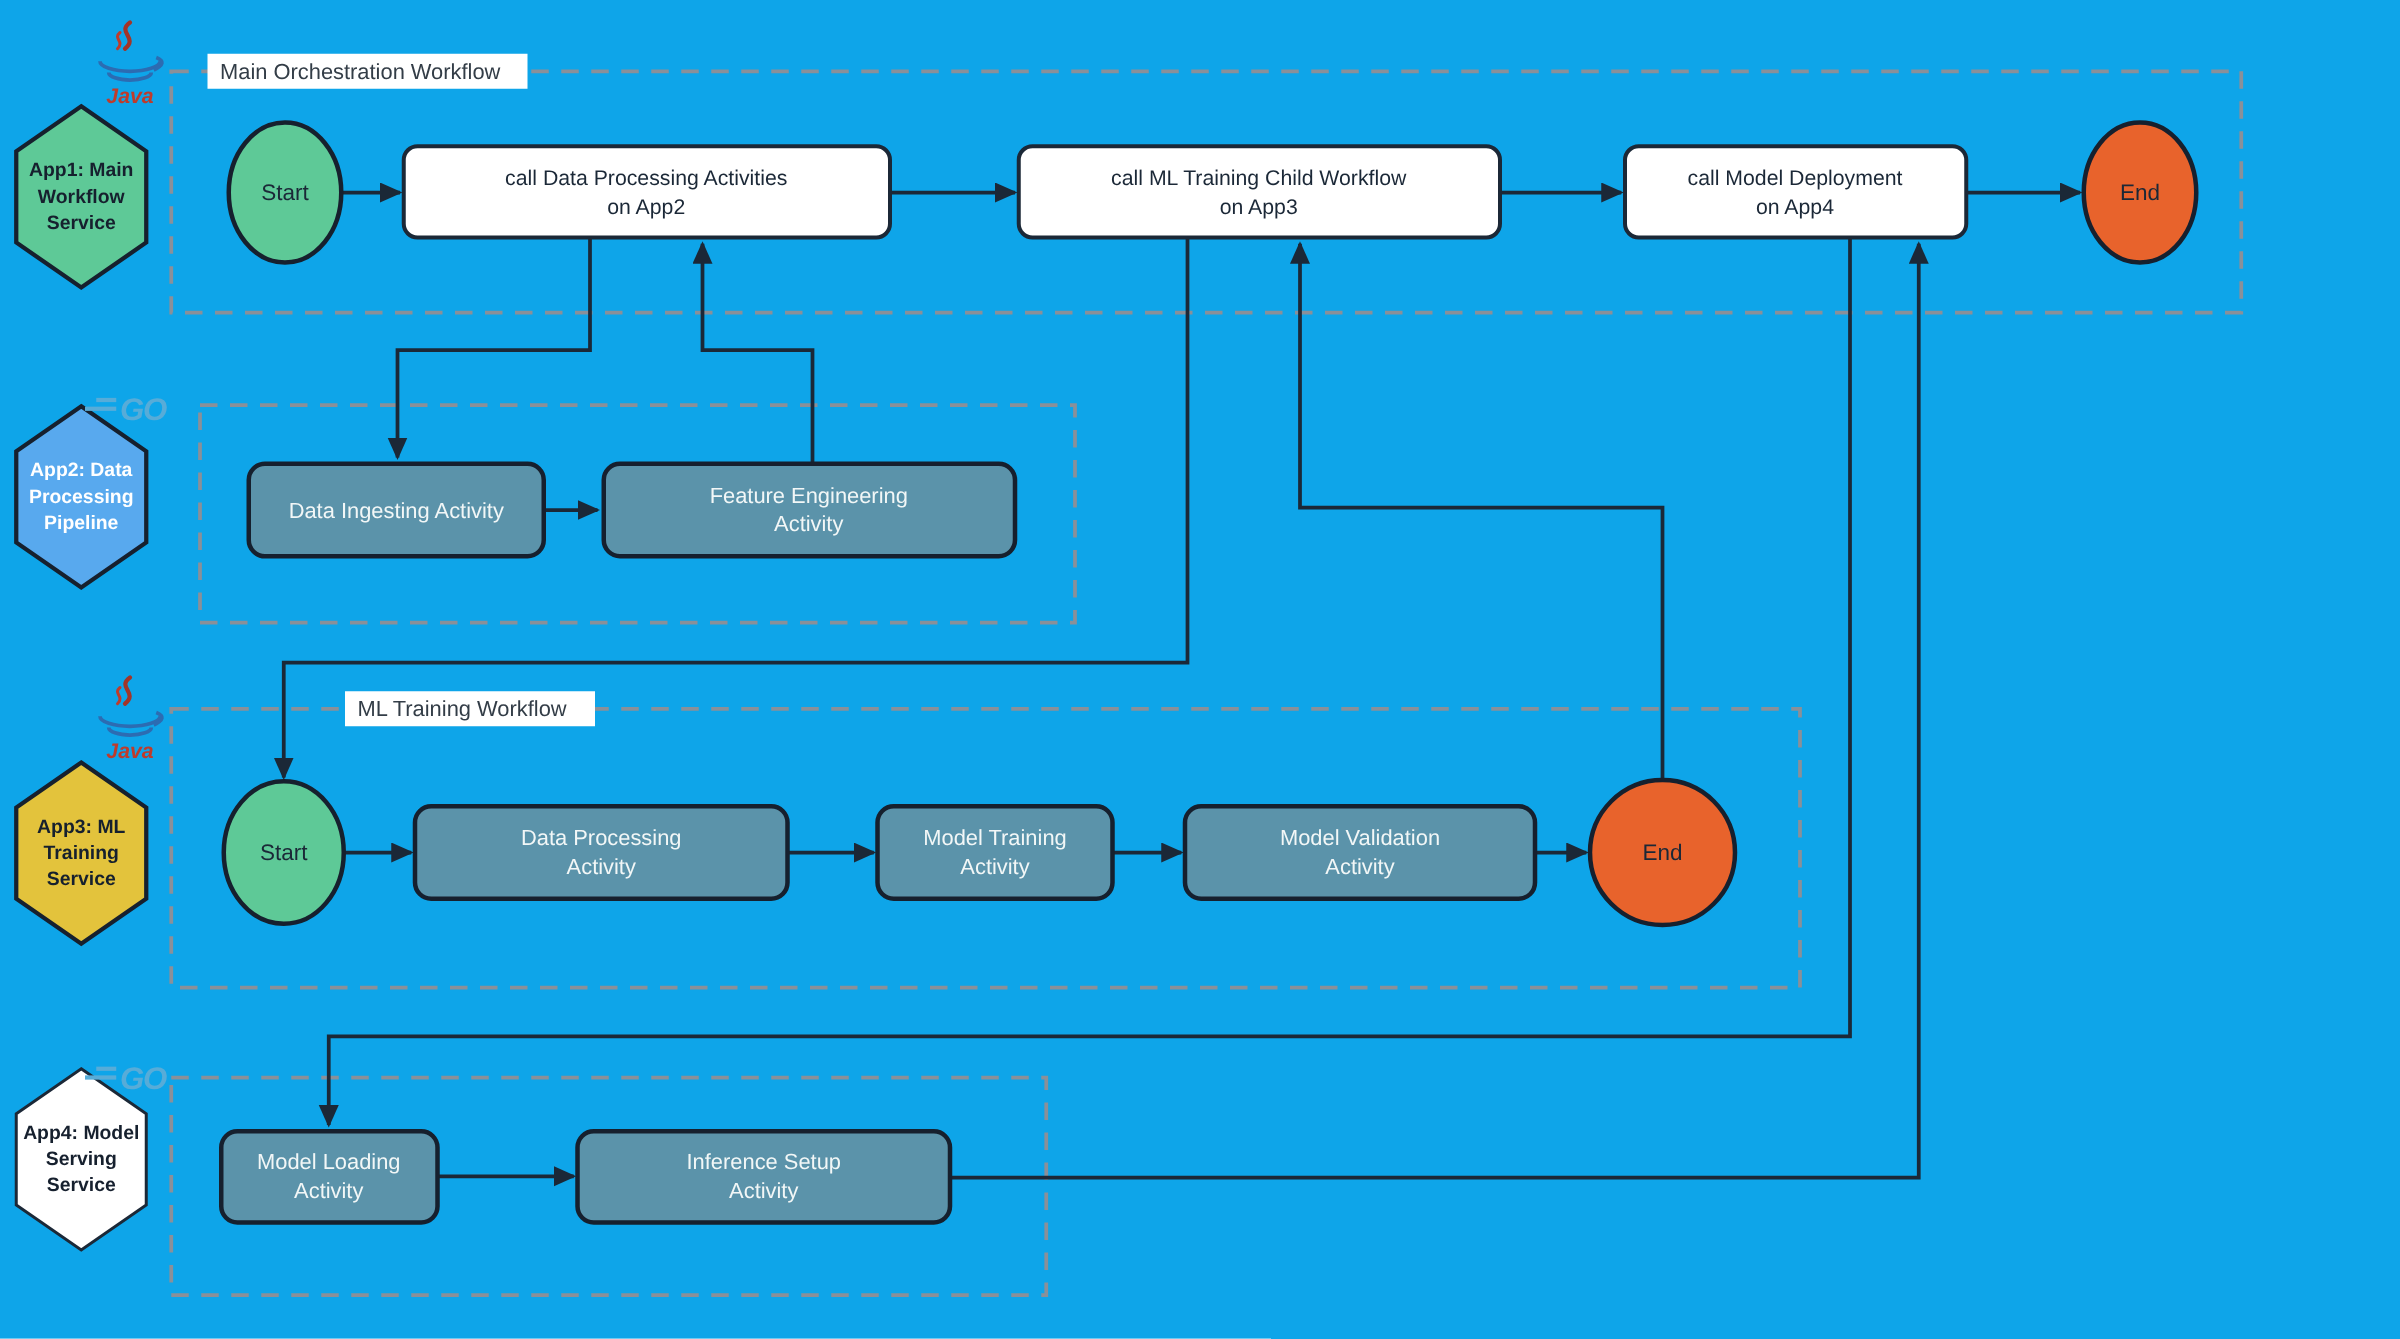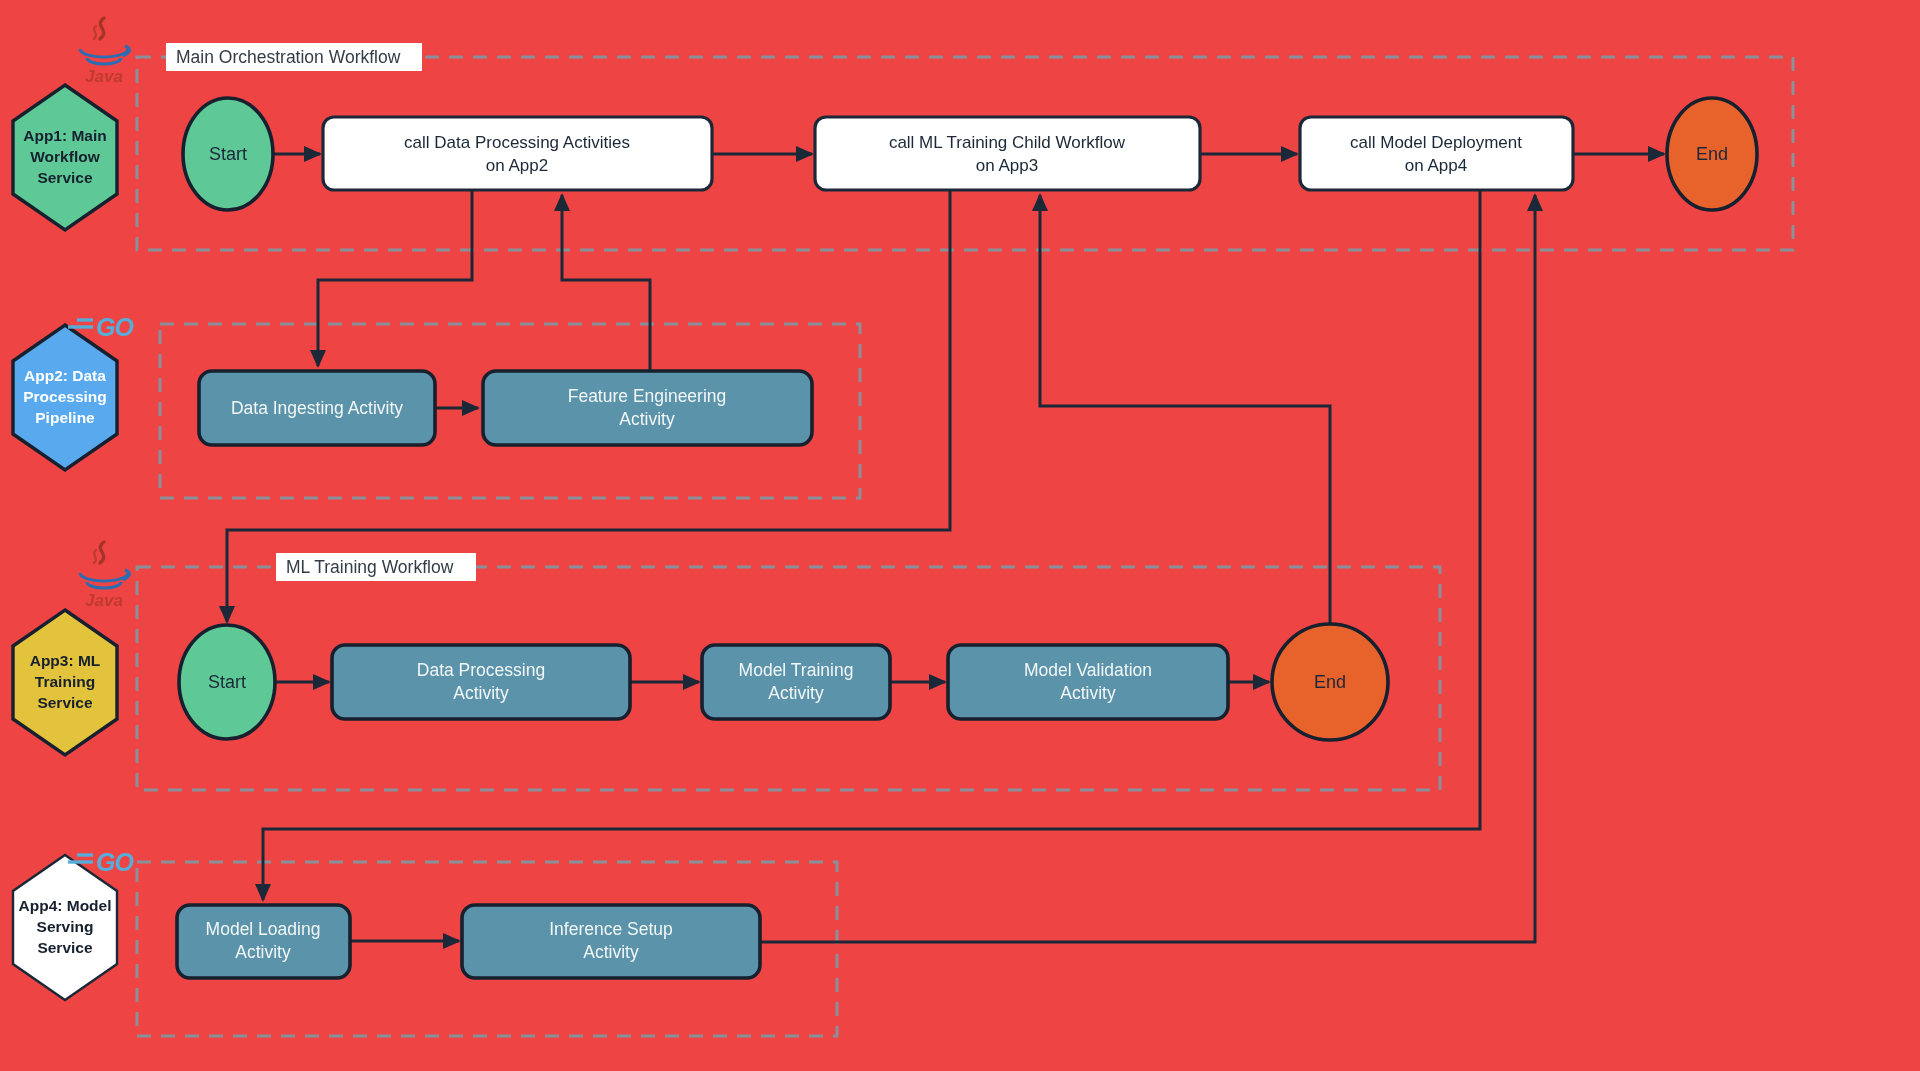--- a/index.html
+++ b/index.html
@@ -1,16 +1,16 @@
 <!DOCTYPE html>
 <html><head>
 <meta charset="utf-8">
 <style>
   html,body{margin:0;padding:0;background:#ffffff;}
-  .stage{position:relative;width:1920px;height:1071px;background:#ef4444;overflow:hidden;
+  .stage{position:relative;width:1920px;height:1071px;background:#0ea5e9;overflow:hidden;
          font-family:"Liberation Sans", sans-serif;}
   svg{display:block;}
   svg text{font-family:"Liberation Sans", sans-serif;}
   .conn{fill:none;stroke:#1b2837;stroke-width:3;}
   .dashedbox{fill:none;stroke:#8a9099;stroke-width:3;stroke-dasharray:14 10;}
   .whitebox{fill:#ffffff;stroke:#1b2837;stroke-width:3.2;}
   .tealbox{fill:#5b93aa;stroke:#16202e;stroke-width:3.6;}
   .startnode{fill:#5ec997;stroke:#16202e;stroke-width:3.6;}
   .endnode{fill:#e8632c;stroke:#16202e;stroke-width:3.6;}
   .hex-green{fill:#5ec997;stroke:#16202e;stroke-width:3.4;}

